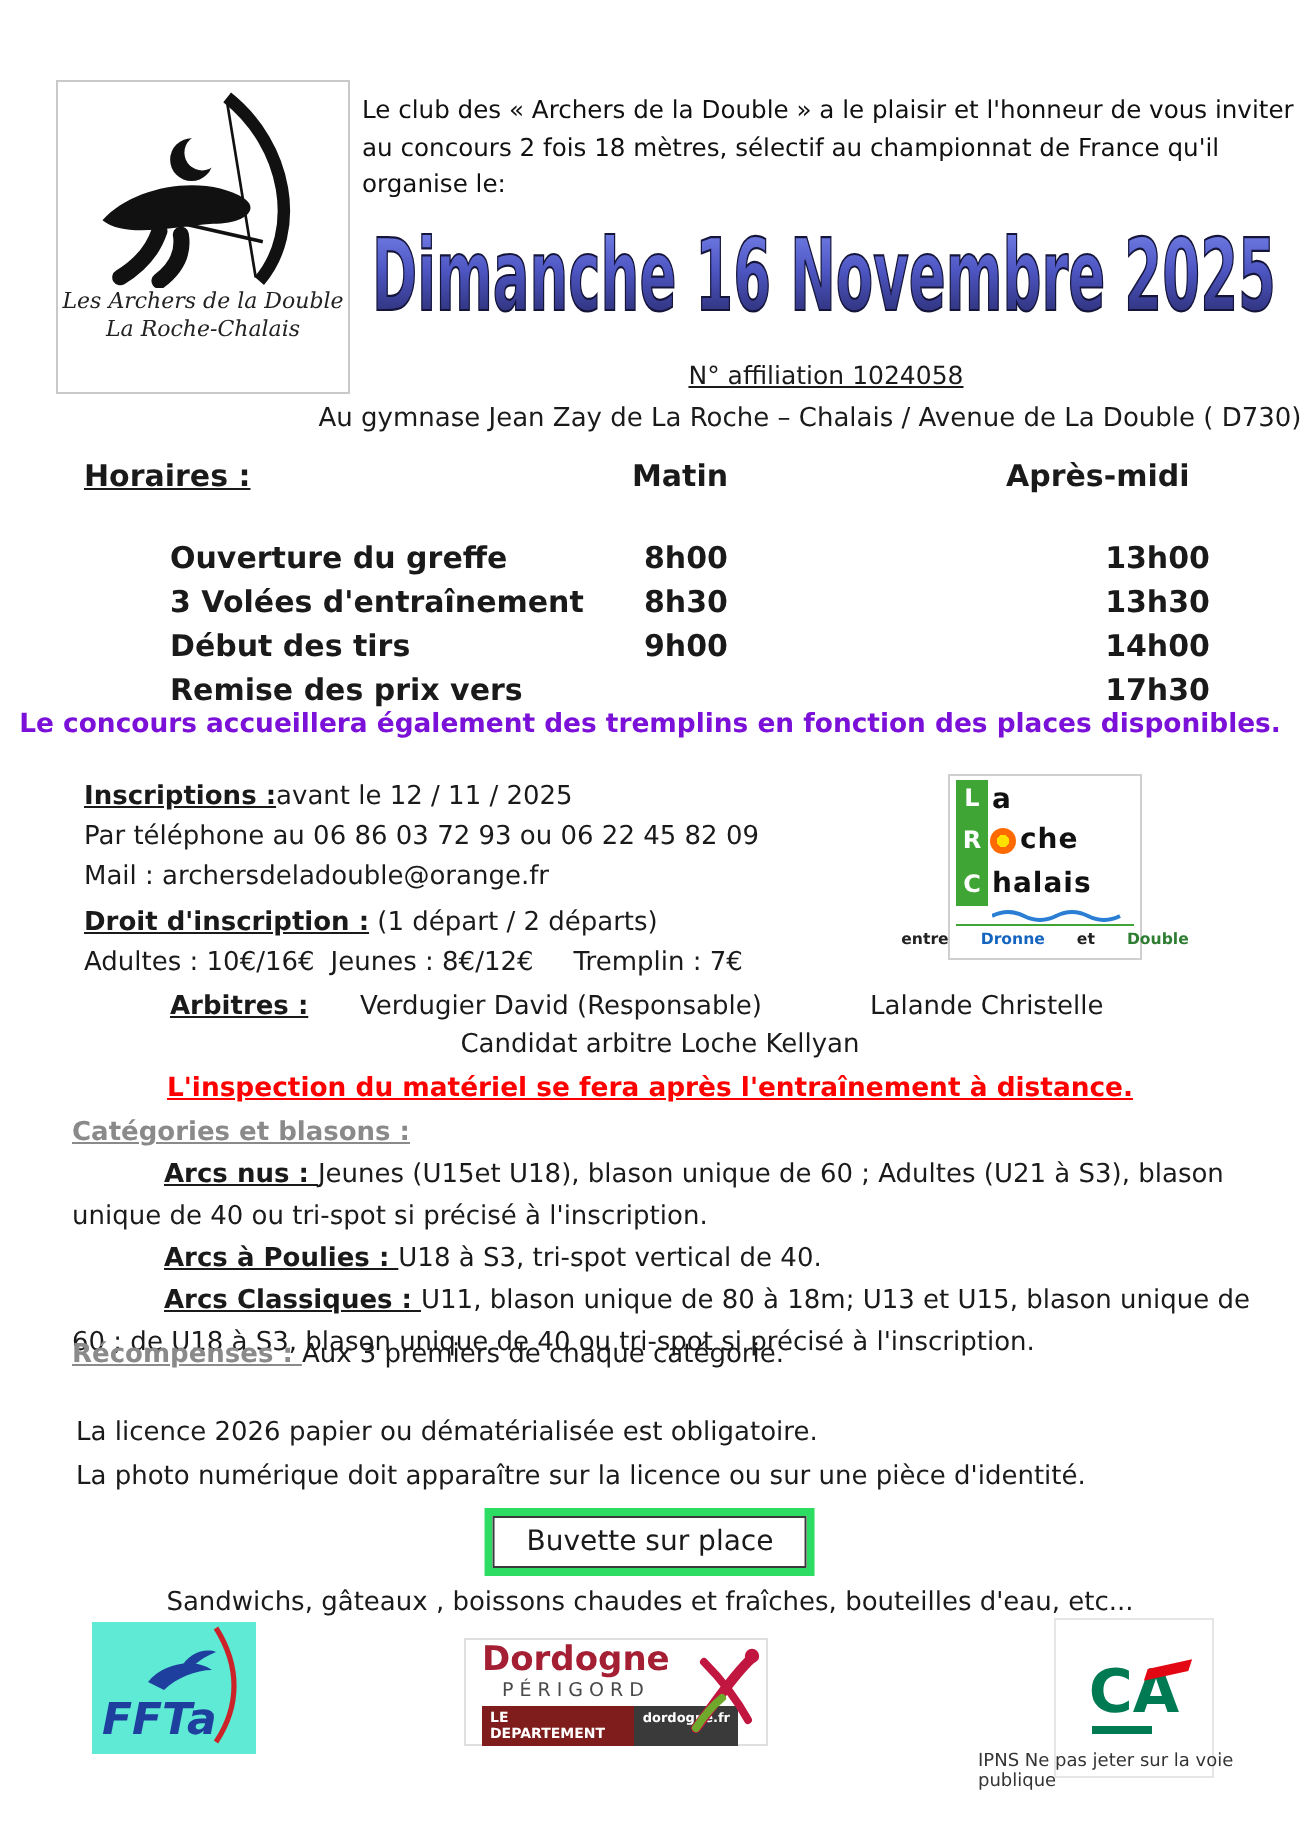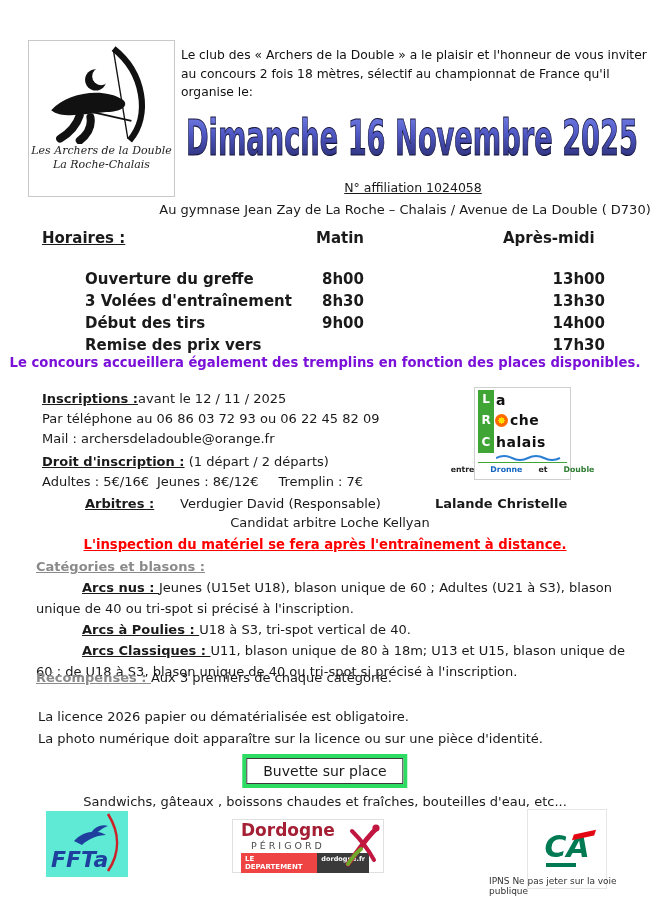--- a/index.html
+++ b/index.html
@@ -56,21 +56,21 @@
     background:radial-gradient(circle, #ffe000 0 34%, #ff6a00 34% 100%);
     vertical-align:-2px; margin-left:1px; }
   .r-wave { display:block; margin:1px 0 0 18px; }
   .r-caption { margin-top:1px; border-top:1px solid #3FA535; display:flex;
     justify-content:center; gap:16px; font-size:7.8px; font-weight:bold; padding-top:2px; }
 
   
   .referees { top:496px; left:0; width:650px; height:20px; font-size:13px; }
   .rf-label { position:absolute; left:85px; }
   .rf-main { position:absolute; left:180px; }
-  .rf-second { position:absolute; left:435px;font-weight:bold; }
+  .rf-second { position:absolute; left:435px; }
   .candidate { top:515px; left:0; width:660px; text-align:center; font-size:13px; }
   .inspection { top:537px; left:0; width:650px; text-align:center;
     font-weight:bold; font-size:13.2px; text-decoration:underline; }
   .cat-heading { left:36px; top:559px; font-size:13px; font-weight:bold;
     text-decoration:underline; }
   .cat-block { left:36px; top:577px; width:596px; font-size:13px; line-height:21px; }
   .cat-block p { text-indent:46px; }
   .awards { left:36px; top:670px; font-size:13px; }
   .gray-u { font-weight:bold; text-decoration:underline; }
   .licence { left:38px; top:706px; font-size:13px; line-height:22px; }
@@ -81,26 +81,26 @@
   .food { top:794px; left:0; width:650px; text-align:center; font-size:13px; }
 
   
   .ffta-box { left:46px; top:811px; width:82px; height:66px; background:#5eead4; }
   .ffta-box svg { display:block; }
   .dord-box { left:232px; top:819px; width:152px; height:54px; border:1px solid #e0e0e0;
     background:#fff; position:absolute; padding:2px 0 0 8px; }
   .dord-name { font-size:17px; font-weight:bold; line-height:1.05; }
   .dord-sub { font-size:9.5px; letter-spacing:3px; color:#4a4a4a; margin-left:10px; }
   .dord-bar { display:flex; margin-top:2px; width:128px; font-weight:bold; }
-  .dord-dept { background:#ef4444; color:#fff; font-size:7px; padding:2px 4px; }
+  .dord-dept { background:#7f1d1d; color:#fff; font-size:7px; padding:2px 4px; }
   .dord-url { background:#3a3a3a; color:#fff; font-size:6.5px; padding:2px 4px; }
   .dord-fig { position:absolute; right:1px; top:2px; }
   .ca-box { left:527px; top:809px; width:80px; height:80px; border:1px solid #e6e6e6;
     display:flex; align-items:center; justify-content:center; background:#fff; }
-  .ca-logo { position:relative; font-weight:bold; font-size:30px; font-style:italic;
+  .ca-logo { position:relative; font-weight:bold; font-size:30px; 
     line-height:1; padding-bottom:5px; }
   .ca-slash { position:absolute; top:0; right:-4px; width:20px; height:6px;
     background:#e30613; transform:skewX(-30deg) rotate(-14deg); }
   .ca-bar { position:absolute; bottom:0; left:2px; width:30px; height:4px; background:#007A53; }
 
   .footer-address { left:40px; top:876px; font-size:11px; }
   .footer-ipns { left:489px; top:876px; font-size:9px; color:#333; }
 </style>
 </head>
 <body>
@@ -171,21 +171,21 @@
 
   <div class="abs blk inscriptions">
     <div><span class="b-u">Inscriptions :</span><span>avant le 12 / 11 / 2025</span></div>
     <div>Par téléphone au 06 86 03 72 93 ou 06 22 45 82 09</div>
     <div>Mail : archersdeladouble@orange.fr</div>
   </div>
 
   <div class="abs blk fees">
     <div><span class="b-u">Droit d'inscription :</span> <span>(1 départ / 2 départs)</span></div>
     <div>
-      <span>Adultes : 5€/16€</span><span class="gap-s">Jeunes : 8€/12€</span><span class="gap-m">Tremplin : 7€</span>
+      <span>Adultes : 10€/16€</span><span class="gap-s">Jeunes : 8€/12€</span><span class="gap-m">Tremplin : 7€</span>
     </div>
   </div>
 
   <div class="abs roche-box">
     <div class="r-row" style="height:19px">
       <span class="r-bar" style="height:19px;line-height:19px">L</span>
       <span class="r-txt">a</span>
     </div>
     <div class="r-row" style="height:22px">
       <span class="r-bar" style="height:22px;line-height:22px">R</span>

